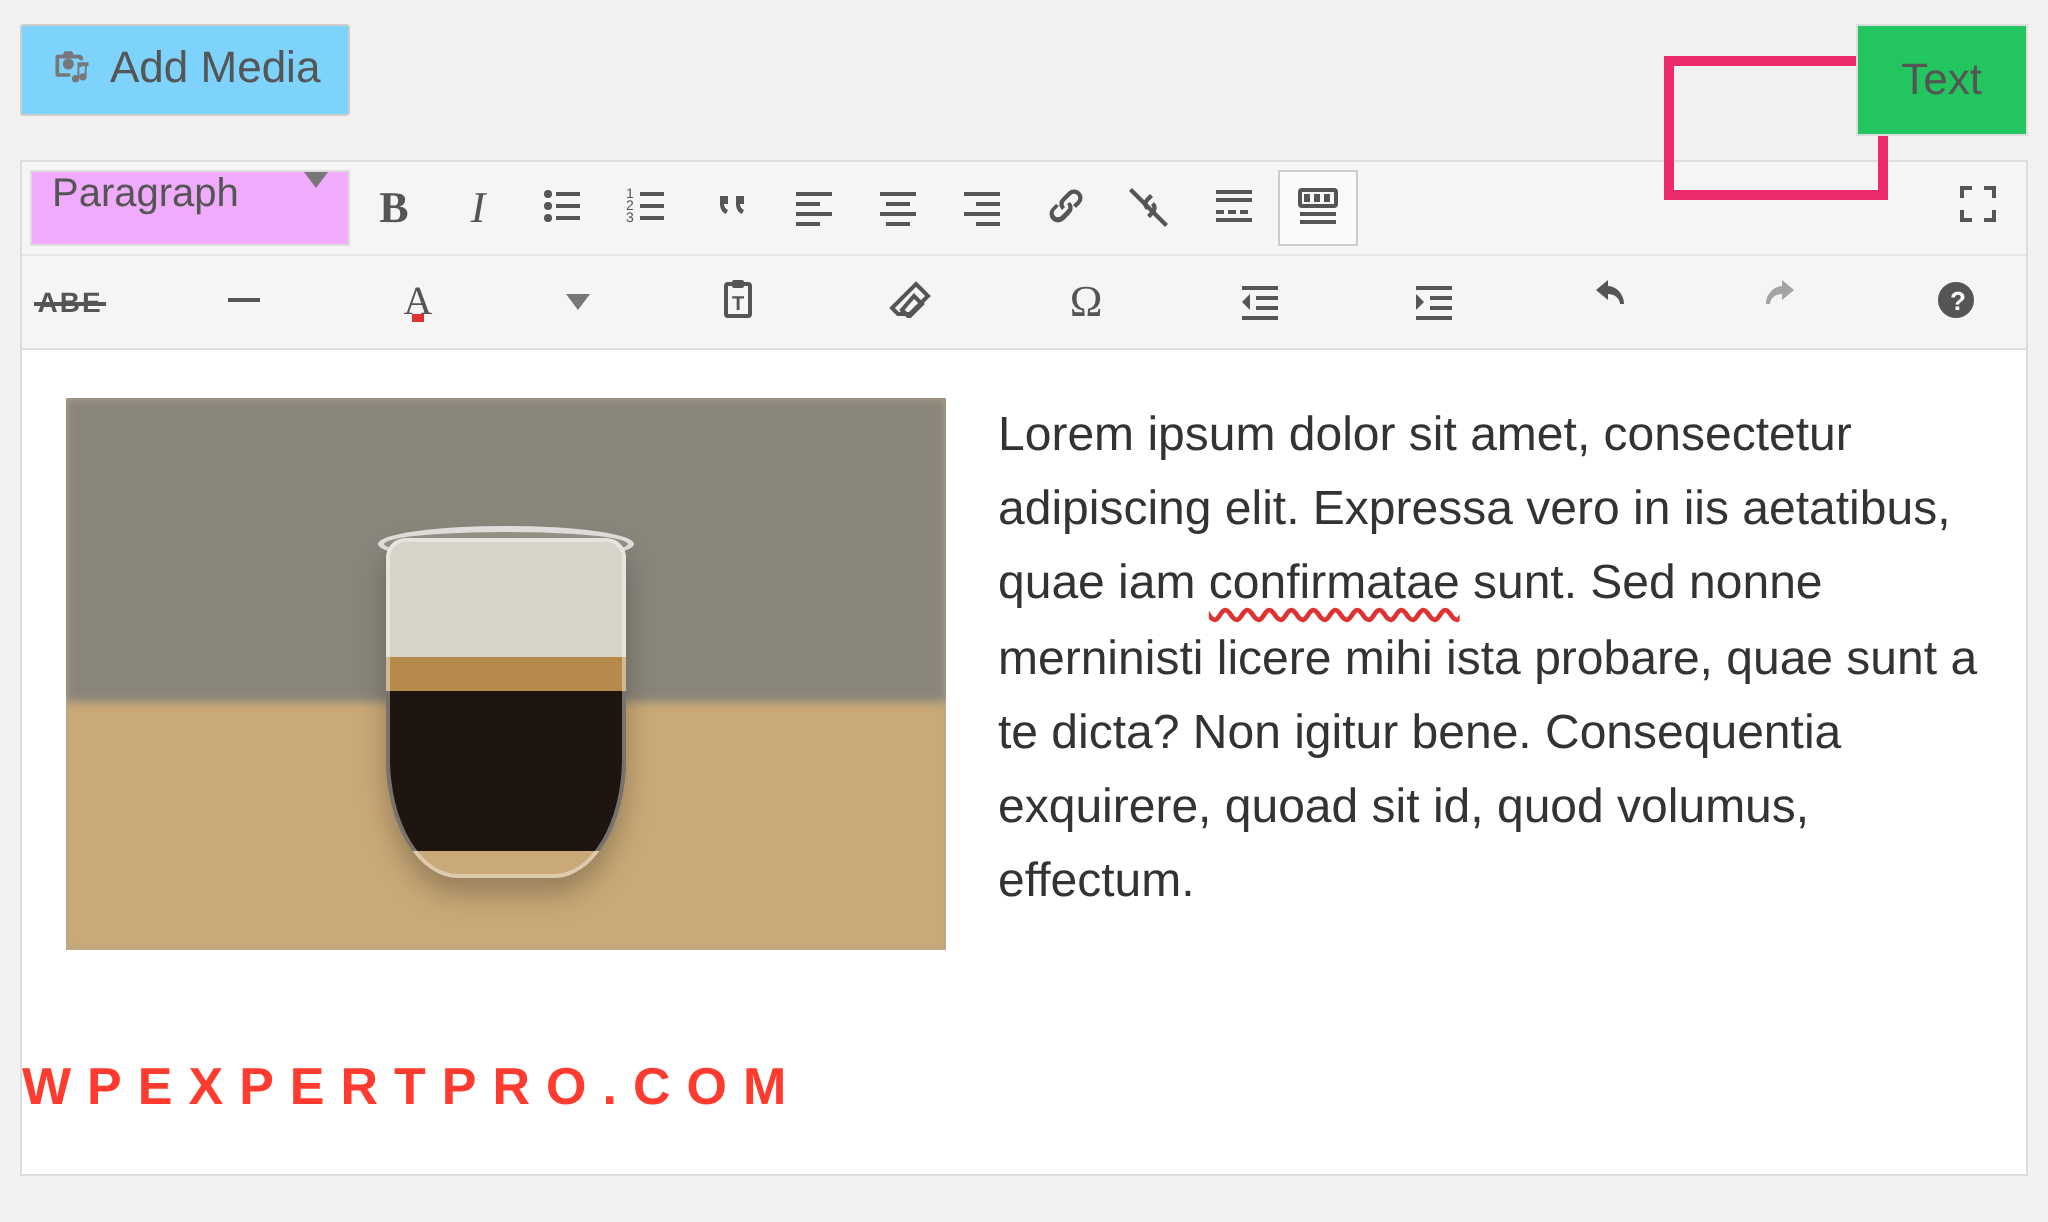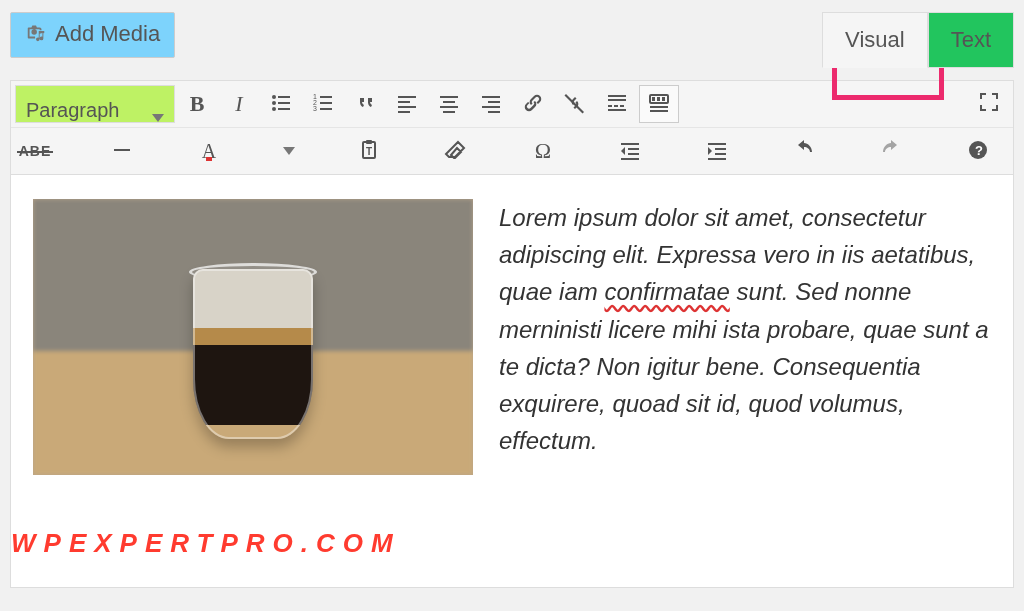--- a/index.html
+++ b/index.html
@@ -9,29 +9,29 @@
   .top-row { display:flex; justify-content:space-between; align-items:flex-start; height:62px; }
   .add-media-btn { display:inline-flex; align-items:flex-start; gap:8px; background:#7dd3fc; border:1px solid #ccc; border-radius:2px; padding:8px 14px; font-size:22px; color:#555; cursor:pointer; }
   .tabs { display:flex; align-items:stretch; position:relative; }
   .tab { display:flex; align-items:center; padding:14px 22px; font-size:22px; color:#555; border:1px solid #ddd; background:#22c55e; cursor:pointer; }
   .tab.active { background:#f5f5f5; border-bottom-color:#f5f5f5; }
   .highlight-box { position:absolute; border:5px solid #ec2a6d; pointer-events:none; }
   
   .toolbar { margin-top:6px; border:1px solid #ddd; background:#f5f5f5; }
   .toolbar-row { display:flex; align-items:center; gap:2px; padding:4px 4px; border-bottom:1px solid #e5e5e5; }
   .toolbar-row:last-child{ border-bottom:none;gap:47px; }
-  .format-select { width:160px; height:38px; border:1px solid #ddd; background:#bef264; display:flex; align-items:flex-end; justify-content:space-between; padding:0 10px; font-size:20px; color:#555; cursor:pointer; }
+  .format-select { width:160px; height:38px; border:1px solid #ddd; background:#f0abfc; display:flex; align-items:flex-start; justify-content:space-between; padding:0 10px; font-size:20px; color:#555; cursor:pointer; }
   .tb-btn { width:40px; height:38px; display:flex; align-items:center; justify-content:center; color:#555; cursor:pointer; border:1px solid transparent; background:transparent; }
   .tb-btn.active, .tb-btn.boxed { border-color:#ccc; background:#fafafa; }
   .tb-btn svg { width:24px; height:24px; fill:currentColor; }
   .tb-btn.letter { font-size:22px; font-weight:400; color:#555; font-family: Georgia, serif; }
   .spacer { flex:1; }
   .dfw { width:40px; height:38px; display:flex; align-items:center; justify-content:center; color:#777; cursor:pointer; }
   
-  .content { margin-top:0; background:#fff; border:1px solid #ddd; border-top:none; height:413px; padding:24px 22px; overflow:hidden; position:relative;font-style:italic; }
+  .content { margin-top:0; background:#fff; border:1px solid #ddd; border-top:none; height:413px; padding:24px 22px; overflow:hidden; position:relative; }
   .body-row { display:flex; gap:26px; }
   .image-box { width:440px; height:276px; background:#b9a58a; position:relative; overflow:hidden; }
   
   .img-bg { position:absolute; inset:0; background:linear-gradient(#8a857b 0 55%, #c9a978 55% 100%); filter:blur(2px); }
   .img-glass { position:absolute; left:150px; top:70px; width:140px; height:180px; }
   .glass-body { position:absolute; left:10px; top:0; width:120px; height:170px; background:linear-gradient(#d8d3c8 0 35%, #b58a4a 35% 45%, #1e1510 45% 92%, rgba(0,0,0,0) 92%); border-radius:10px 10px 36px 36px / 10px 10px 60px 60px; box-shadow: inset 0 0 0 2px rgba(255,255,255,0.4), 0 8px 14px rgba(0,0,0,0.25); }
   .glass-rim { position:absolute; left:6px; top:-6px; width:128px; height:18px; border:3px solid rgba(255,255,255,0.7); border-radius:50%; background:rgba(200,200,200,0.2); }
   .body-text { flex:1; font-size:24px; line-height:1.55; color:#333; }
   .body-text .spellerr { text-decoration: underline wavy #d33; text-underline-offset:4px; }
   .watermark { position:absolute; left:0; right:0; bottom:28px; font-size:26px; letter-spacing:8px; font-weight:700; color:#ff3b2f; }
@@ -54,23 +54,20 @@
       <span>
         <svg viewBox="0 0 24 24" width="22" height="22">
             <path fill="#777" d="M4 7h3l1-2h4l1 2h3a2 2 0 0 1 2 2v1h-2V9H5v8h6v2H4a1 1 0 0 1-1-1V8a1 1 0 0 1 1-1zm6 2a3 3 0 1 1 0 6 3 3 0 0 1 0-6z"></path>
             <path fill="#777" d="M16 11h5v2l-1 .3V19a2 2 0 1 1-2-2c.4 0 .7.1 1 .3V13l-3 .8V20a2 2 0 1 1-2-2c.4 0 .7.1 1 .3V11z"></path>
           </svg>
       </span>
       <span>Add Media</span>
     </button>
 
     <div class="tabs">
-      <div class="tab active">
-          <span>Visual</span>
-        </div>
       <div class="tab">
           <span>Text</span>
         </div>
     </div>
   </div>
 
   <div class="toolbar">
     <div class="toolbar-row">
       <div class="format-select">
         <span>Paragraph</span>

